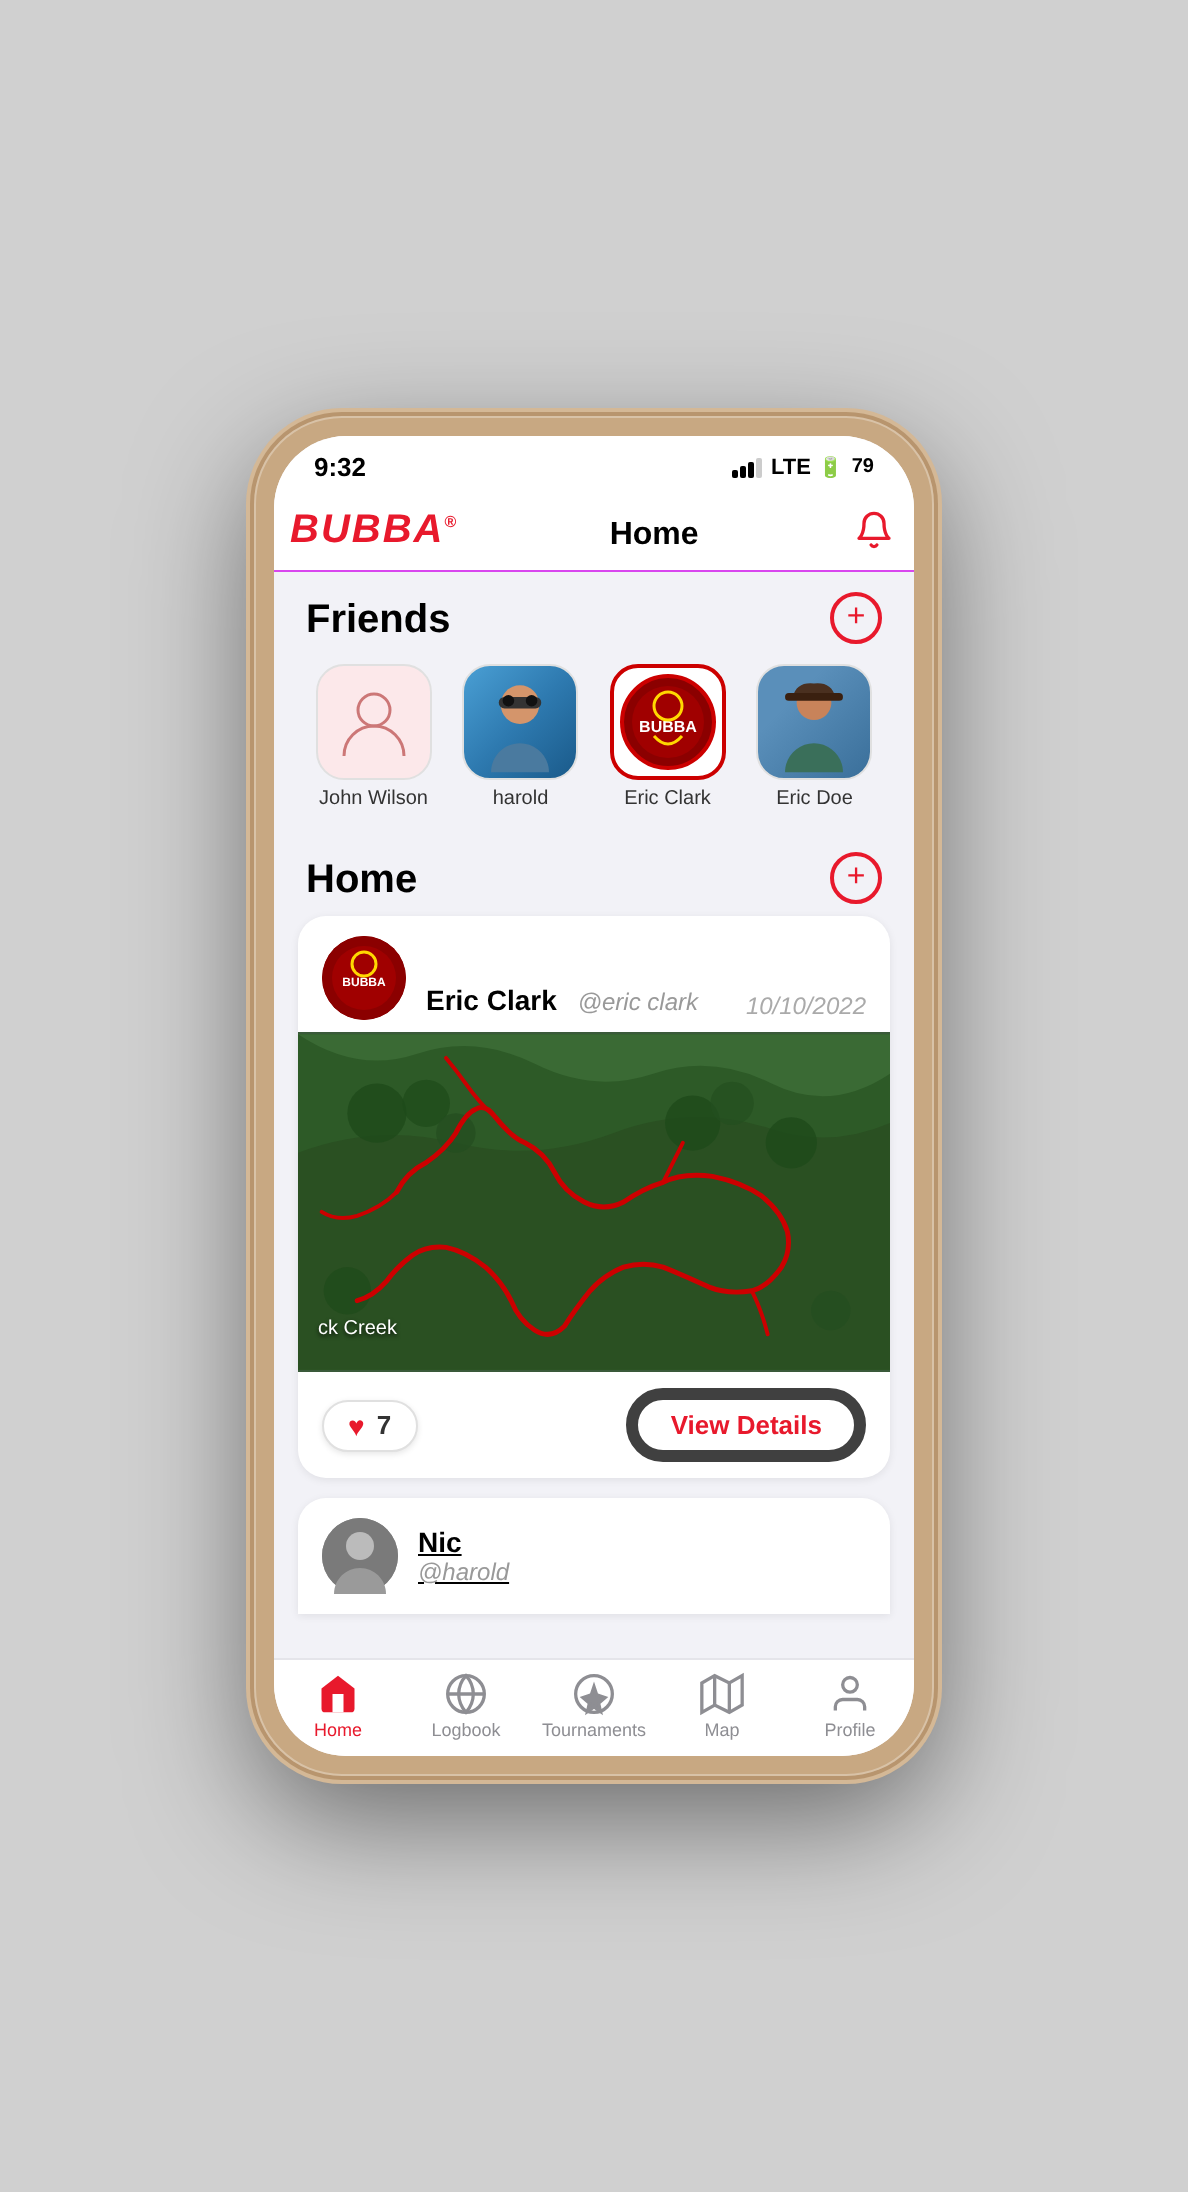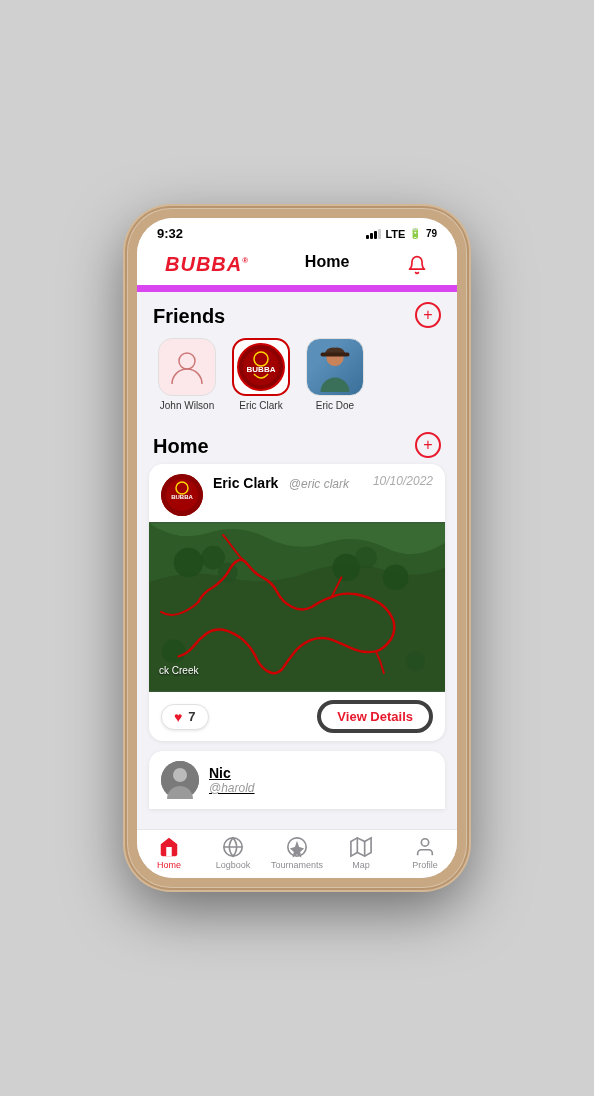--- a/index.html
+++ b/index.html
@@ -66,25 +66,25 @@
     }
     .signal-bar {
       width: 3px;
       background: #000;
       border-radius: 1px;
     }
 
     
     .app-header {
       background: #fff;
-      padding: 8px 28px;
-      display: flex;
-      align-items: flex-start;
+      padding: 8px 8px;
+      display: flex;
+      align-items: flex-end;
       justify-content: space-between;
-      border-bottom: 7px solid #d946ef;
+      border-bottom: 1px solid #d946ef;
       flex-shrink: 0;
     }
     .bubba-logo {
       font-size: 20px;
       font-weight: 900;
       color: #e8192c;
       letter-spacing: 1px;
       font-style: italic;
     }
     .logo-tm {
@@ -187,21 +187,21 @@
     .post-card {
       background: #fff;
       border-radius: 14px;
       margin: 0 12px 10px;
       overflow: hidden;
       box-shadow: 0 1px 4px rgba(0,0,0,0.08);
     }
     .post-header {
       padding: 10px 12px 6px;
       display: flex;
-      align-items: flex-start;
+      align-items: flex-end;
       gap: 10px;
     }
     .post-avatar {
       width: 42px;
       height: 42px;
       border-radius: 50%;
       background: #8b0000;
       flex-shrink: 0;
       display: flex;
       align-items: center;
@@ -255,21 +255,21 @@
       color: #e8192c;
       font-size: 14px;
     }
     .like-count {
       font-size: 13px;
       font-weight: 600;
       color: #333;
     }
     .view-details-btn {
       background: #fff;
-      border: 4px solid #404040;
+      border: 6px solid #404040;
       border-radius: 20px;
       padding: 5px 16px;
       color: #e8192c;
       font-size: 13px;
       font-weight: 600;
     }
     .location-label {
       position: absolute;
       bottom: 16px;
       left: 10px;
@@ -390,20 +390,33 @@
         <div class="friend-item">
           <div class="friend-avatar placeholder">
             <svg width="42" height="42" viewBox="0 0 42 42" fill="none">
               <circle cx="21" cy="15" r="8" stroke="#c77" stroke-width="1.5" fill="none"></circle>
               <path d="M6 38c0-8.3 6.7-15 15-15s15 6.7 15 15" stroke="#c77" stroke-width="1.5" fill="none"></path>
             </svg>
           </div>
           <span class="friend-name">John Wilson</span>
         </div>
 
+        <div class="friend-item">
+          <div class="friend-avatar" style="background: linear-gradient(135deg, #4a9fd4 0%, #2e7ab0 50%, #1a5a8a 100%);">
+            <svg width="58" height="58" viewBox="0 0 58 58">
+
+              <circle cx="29" cy="20" r="10" fill="#d4956b"></circle>
+              <rect x="18" y="16" width="22" height="6" rx="3" fill="#333"></rect>
+              <circle cx="23" cy="18" r="3" fill="#111"></circle>
+              <circle cx="35" cy="18" r="3" fill="#111"></circle>
+              <path d="M14 55c0-8.3 6.7-15 15-15s15 6.7 15 15" fill="#4a7a9f"></path>
+            </svg>
+          </div>
+          <span class="friend-name">harold</span>
+        </div>
 
         <div class="friend-item">
           <div class="friend-avatar" style="background: #fff; border: 2px solid #cc0000;">
             <svg width="50" height="50" viewBox="0 0 50 50">
               <circle cx="25" cy="25" r="23" fill="#8b0000" stroke="#cc0000" stroke-width="2"></circle>
               <circle cx="25" cy="25" r="18" fill="#a00000"></circle>
               <text x="25" y="30" text-anchor="middle" font-size="8" font-weight="900" fill="white" font-family="Arial">BUBBA</text>
               <circle cx="25" cy="17" r="7" fill="none" stroke="#ffd700" stroke-width="1.5"></circle>
               <path d="M18 32 Q25 40 32 32" fill="none" stroke="#ffd700" stroke-width="1.5"></path>
             </svg>

